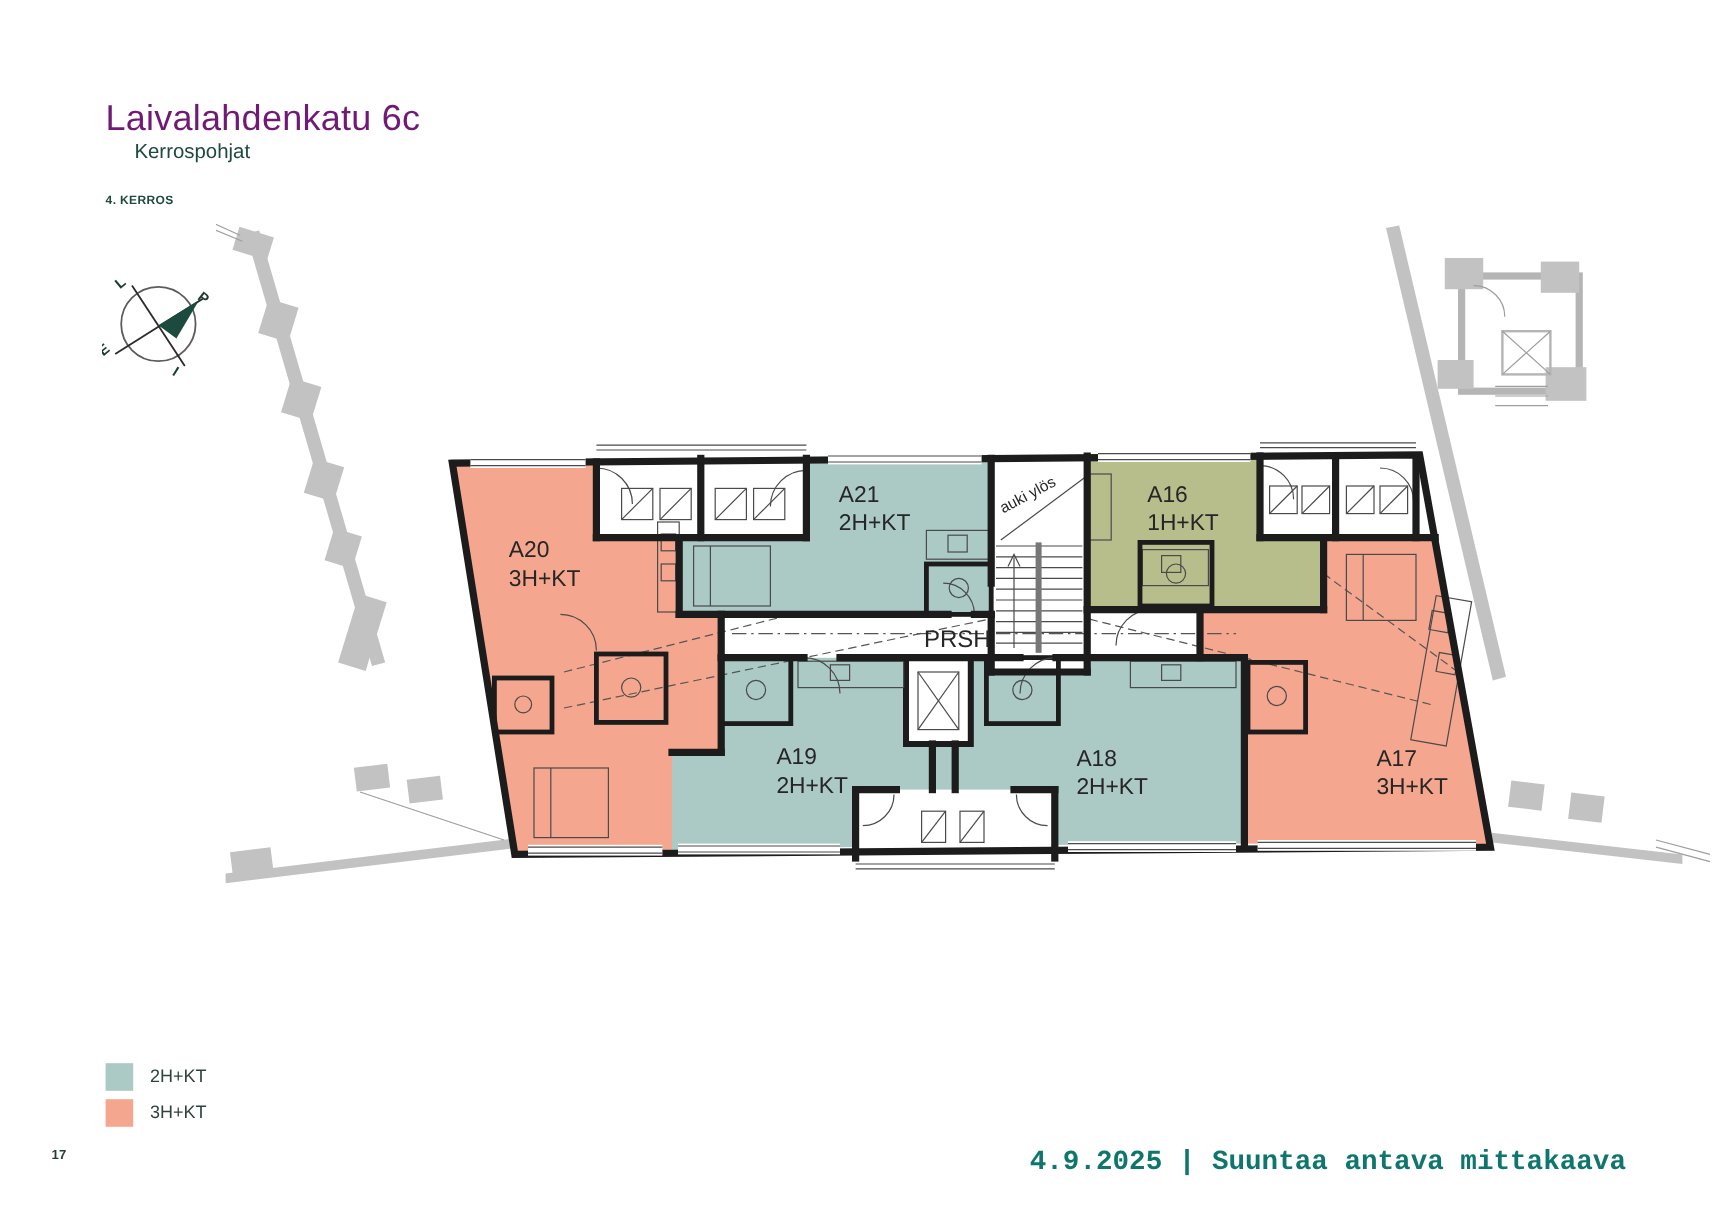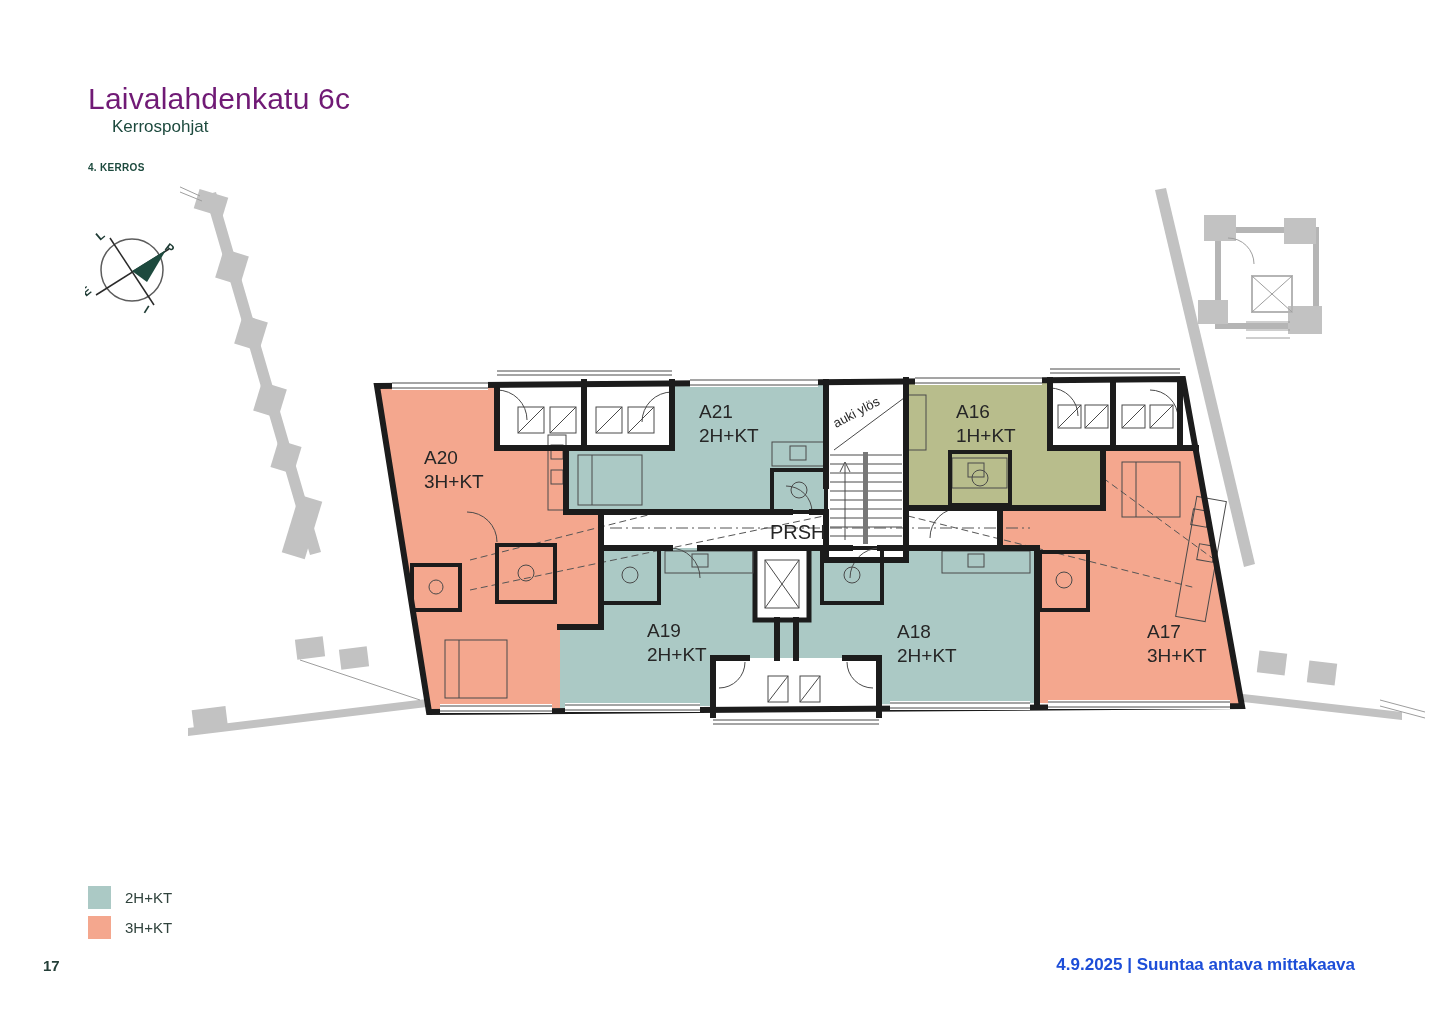--- a/index.html
+++ b/index.html
@@ -10,22 +10,22 @@
   #title{left:88px;top:82px;font-size:30px;font-weight:400;color:#701a75;letter-spacing:.2px;text-align:right;}
   #subtitle{left:88px;top:117px;font-size:17px;font-weight:500;color:#1d4a3e;margin-left:24px;}
   #floor{left:88px;top:162px;font-size:10px;font-weight:700;color:#1d4a3e;letter-spacing:.3px;}
   
   .legend-row{position:absolute;left:88px;display:flex;align-items:center;gap:14px;}
   .legend-row .sw{width:23px;height:23px;display:inline-block;}
   .sw-2h{background:#abc9c5;}
   .sw-3h{background:#f4a78e;}
   .legend-row .lg-label{font-size:15px;color:#2f423c;font-weight:500;}
   
-  #pageno{left:43px;top:957px;font-size:15px;font-weight:700;color:#243f38;}
-  #footer-right{right:85px;top:955px;font-size:17px;font-weight:700;color:#1d4ed8;}
+  #pageno{left:43px;top:957px;font-size:11px;font-weight:700;color:#243f38;}
+  #footer-right{right:85px;top:955px;font-size:23px;font-weight:700;color:#0f766e;font-family:Liberation Mono, monospace;}
   
   svg{display:block;}
   .w{stroke:#1c1c1c;stroke-width:6;fill:none;stroke-linecap:square;}
   .w4{stroke:#1c1c1c;stroke-width:4;fill:none;stroke-linecap:square;}
   .t{stroke:#4a4a4a;stroke-width:1;fill:none;}
   .tg{stroke:#9e9e9e;stroke-width:1;fill:none;}
   .dash{stroke:#555;stroke-width:1;fill:none;stroke-dasharray:7 4;}
   .dashdot{stroke:#555;stroke-width:1;fill:none;stroke-dasharray:12 4 2 4;}
   .gray{fill:#c2c2c2;stroke:none;}
   .lbl{font-family:"Liberation Sans",sans-serif;font-size:19px;fill:#262626;}

